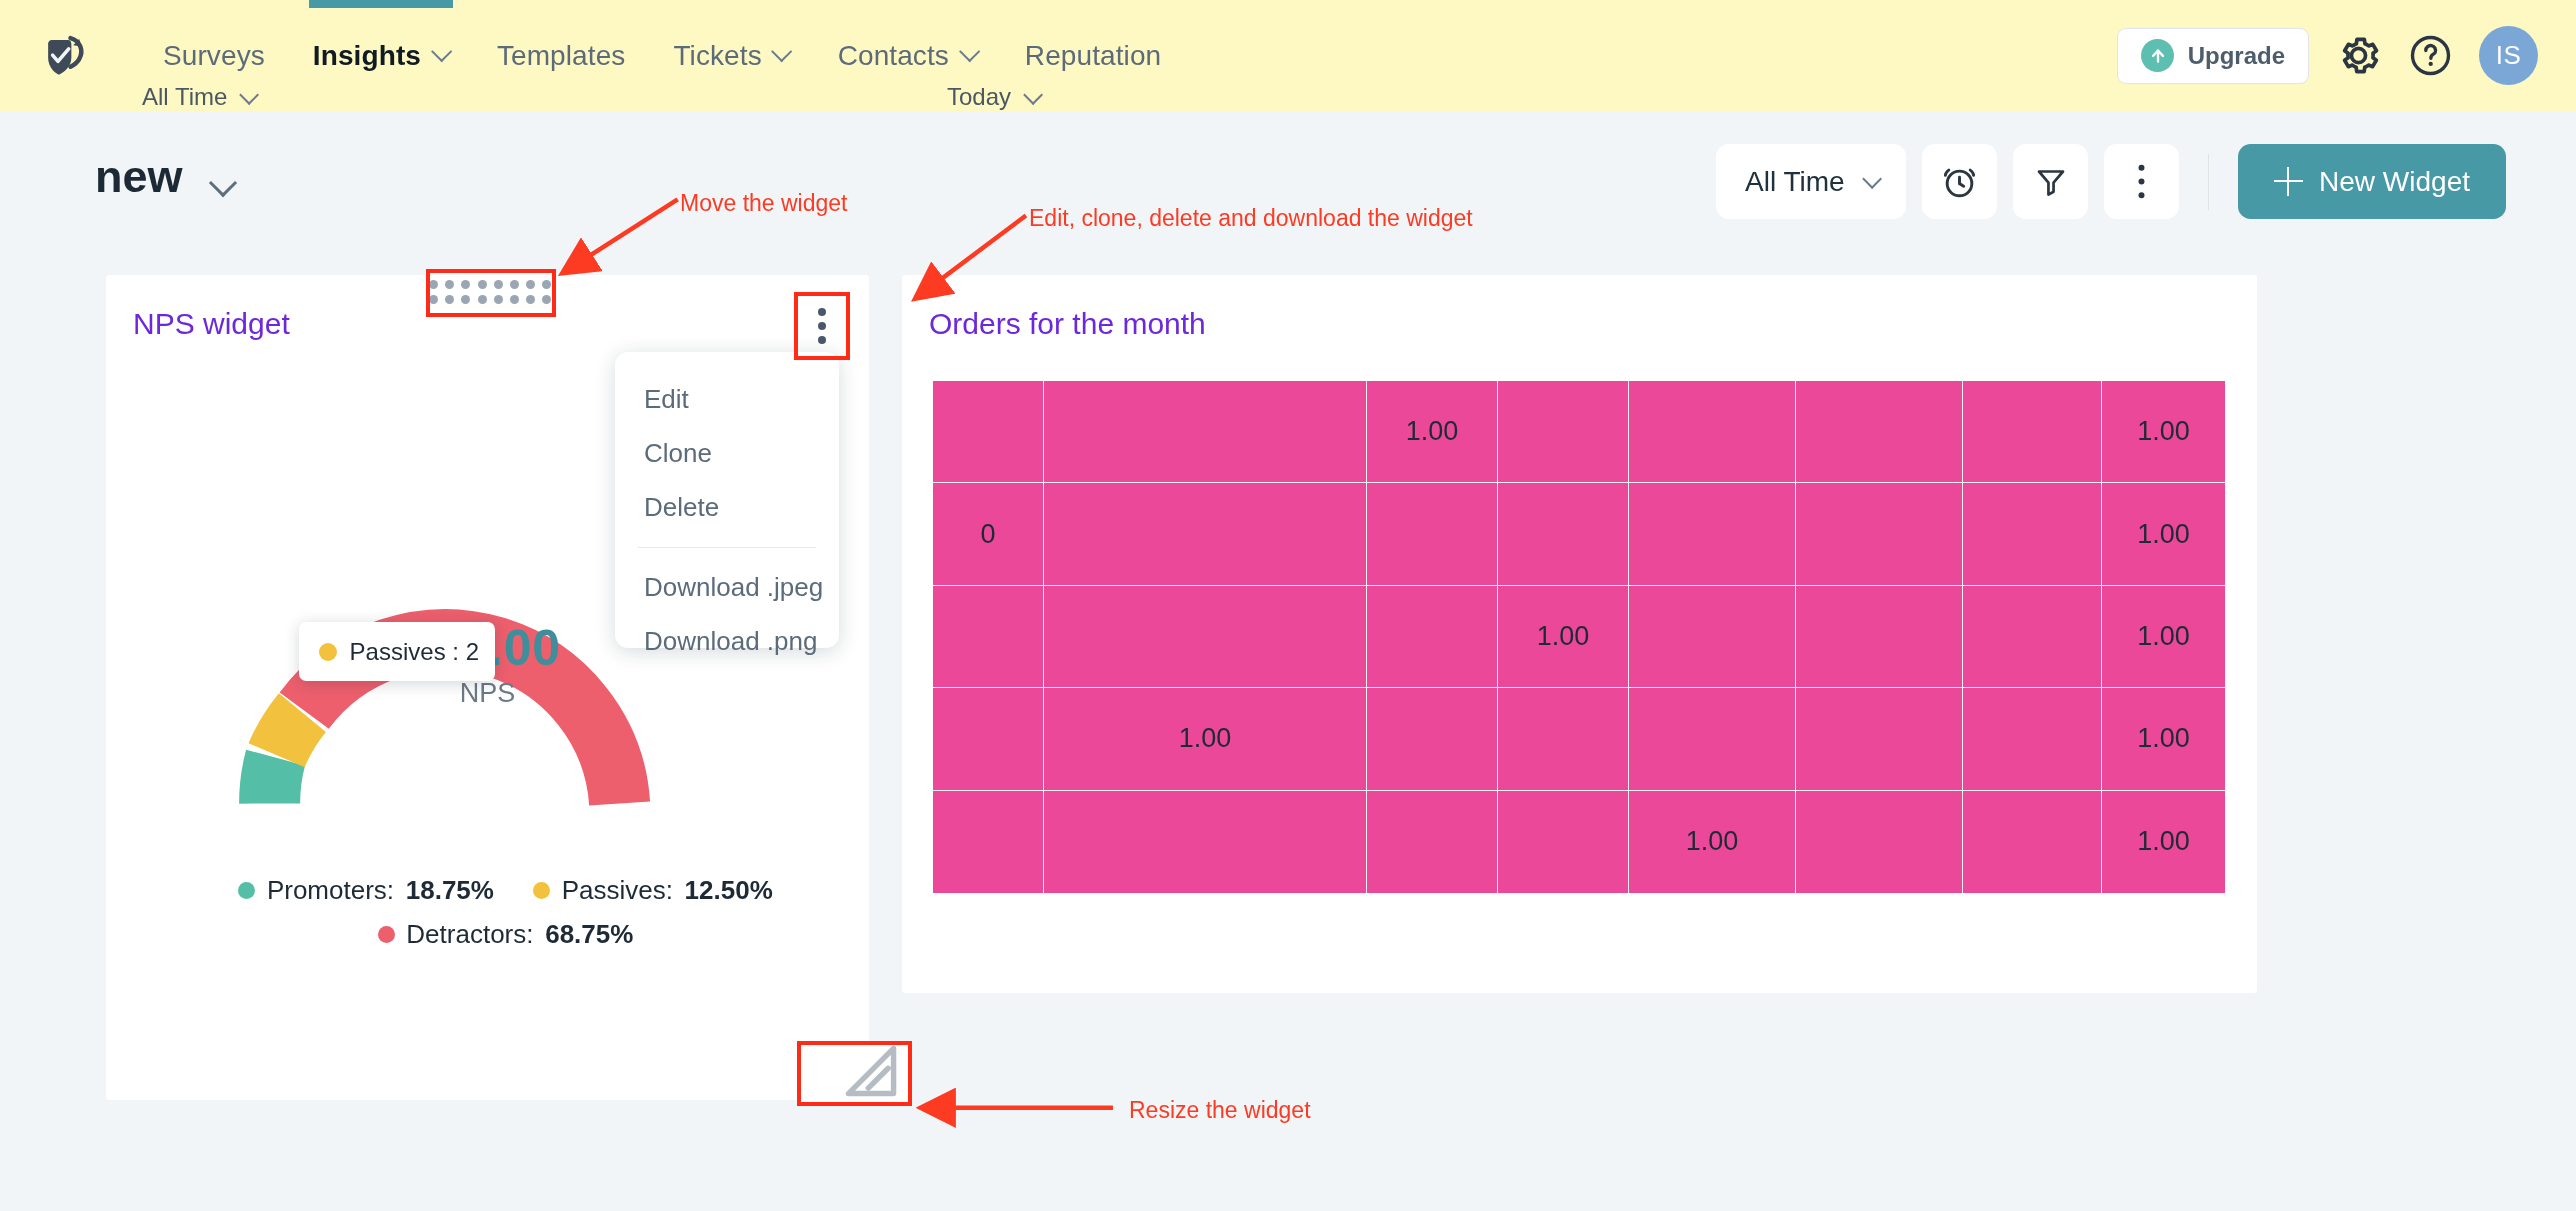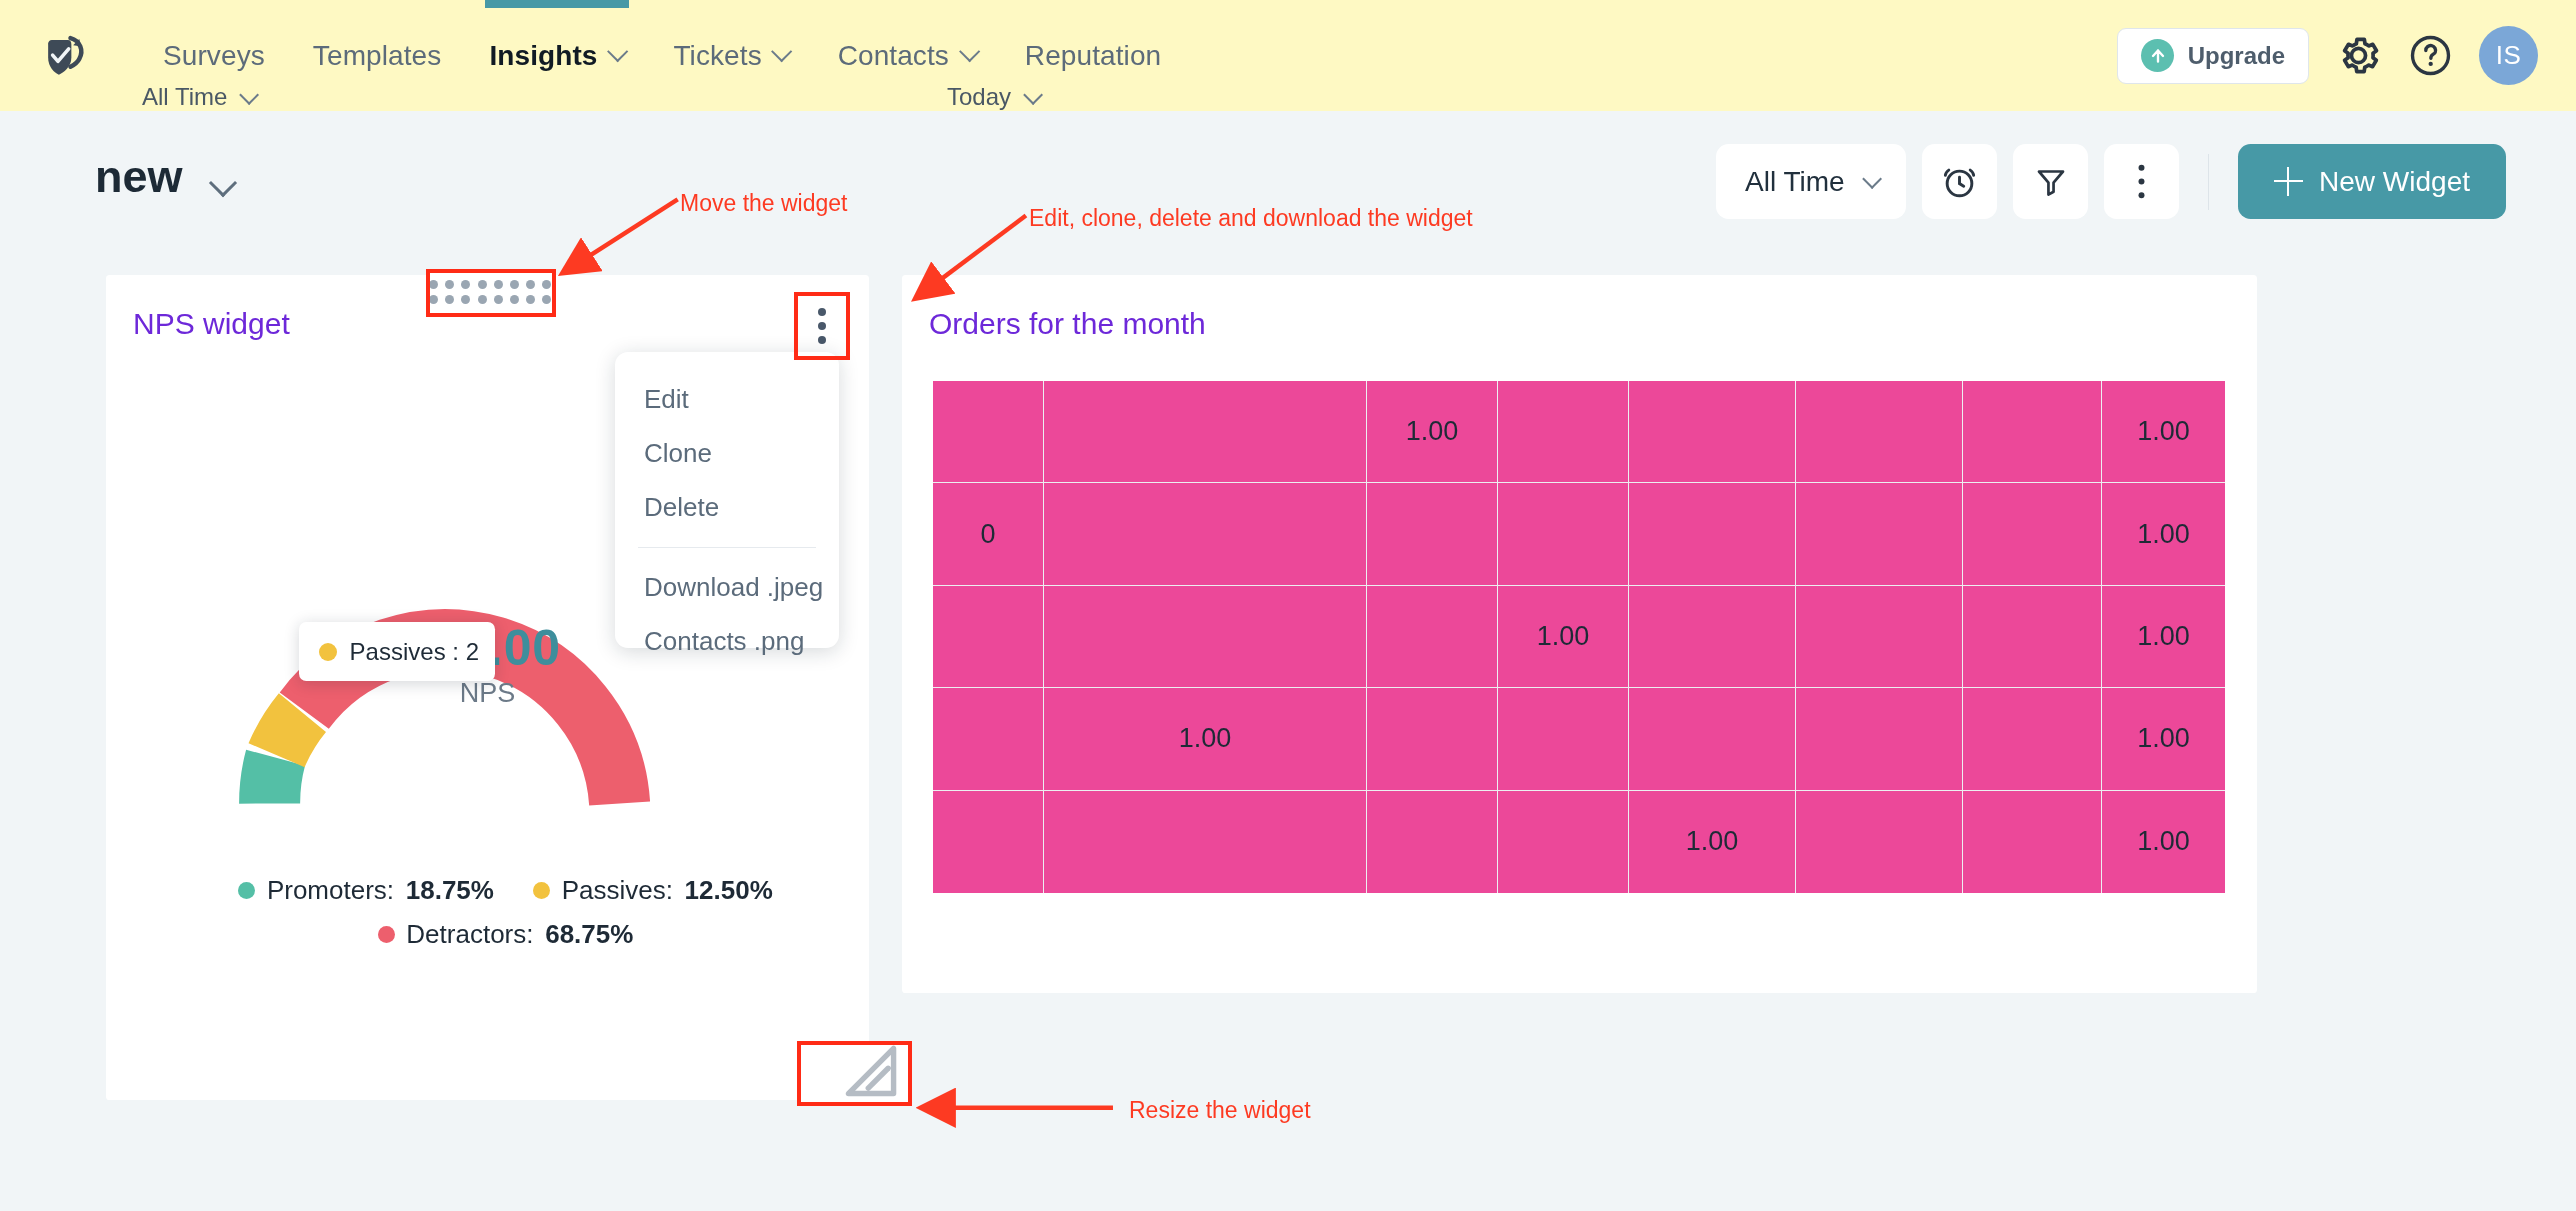--- a/index.html
+++ b/index.html
@@ -210,26 +210,26 @@
       <path d="M13 27 L19 34 L31 20" stroke="#f1f5f7" stroke-width="4" fill="none" stroke-linecap="round" stroke-linejoin="round"></path>
       <path d="M33 8 C44 11 48 22 43 31 C41 35 37 38 33 40" stroke="#3e4a57" stroke-width="5" fill="none" stroke-linecap="round"></path>
       <path d="M43 9 L44 17 L36 16 Z" fill="#3e4a57"></path>
     </svg>
   </div>
 
   <div class="nav-items">
     <div class="nav-item">
       <span>Surveys</span>
     </div>
-    <div class="nav-item">
-      <span>Templates</span>
-    </div>
     <div class="nav-item active">
       <span>Insights</span>
       <span class="caret"></span>
+    </div>
+    <div class="nav-item">
+      <span>Templates</span>
     </div>
     <div class="nav-item">
       <span>Tickets</span>
       <span class="caret"></span>
     </div>
     <div class="nav-item">
       <span>Contacts</span>
       <span class="caret"></span>
     </div>
     <div class="nav-item">
@@ -438,21 +438,21 @@
     <div class="ocell noB"></div>
     <div class="ocell noR noB">1.00</div>
   </div>
 
 <div class="menu">
   <div class="menu-item">Edit</div>
   <div class="menu-item">Clone</div>
   <div class="menu-item">Delete</div>
   <div class="menu-sep"></div>
   <div class="menu-item">Download .jpeg</div>
-  <div class="menu-item">Contacts .png</div>
+  <div class="menu-item">Download .png</div>
 </div>
 
 <div class="ann-box" style="left:426px;top:269px;width:130px;height:48px;"></div>
 <div class="ann-box" style="left:794px;top:292px;width:56px;height:68px;"></div>
 <div class="ann-box" style="left:797px;top:1041px;width:115px;height:65px;"></div>
 
 <div class="ann-txt" style="left:680px;top:190px;">Move the widget</div>
 <div class="ann-txt" style="left:1029px;top:205px;">Edit, clone, delete and download the widget</div>
 <div class="ann-txt" style="left:1129px;top:1097px;">Resize the widget</div>
 

